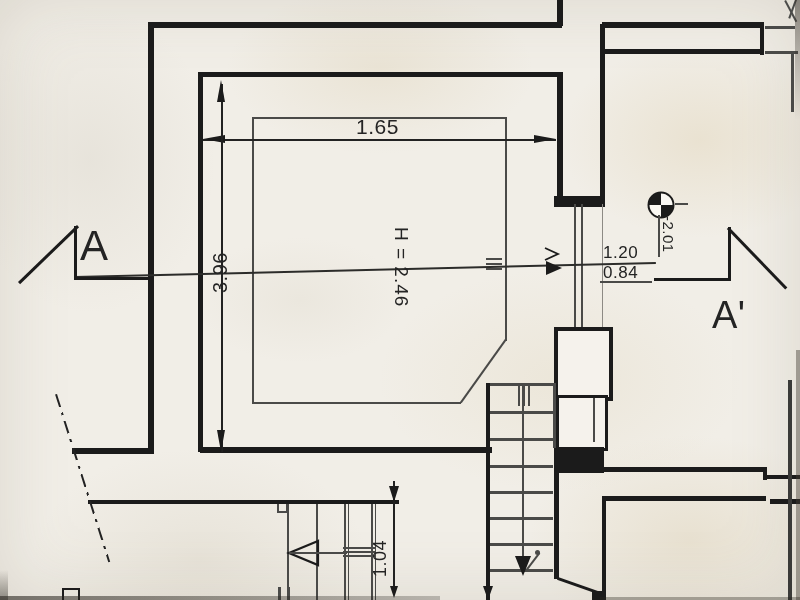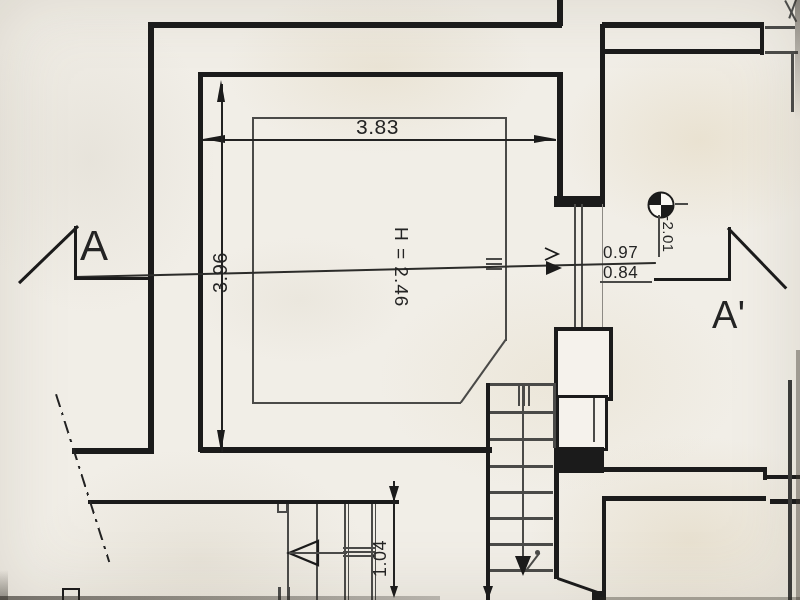--- a/index.html
+++ b/index.html
@@ -135,30 +135,30 @@
   <div class="tln" style="left:486px;top:263px;width:16px;height:1.8px"></div>
   <div class="tln" style="left:486px;top:268px;width:16px;height:1.8px"></div>
   <svg width="16" height="14" style="left:544px;top:247px">
     <polyline points="1,1 14,7 1,13" fill="none" stroke="#1b1b1b" stroke-width="1.8"></polyline>
   </svg>
   <div class="arr" style="left:546px;top:261px;border-top:7px solid transparent;border-bottom:7px solid transparent;border-left:16px solid #1b1b1b"></div>
 
   <div class="tln" style="left:203px;top:139px;width:353px;height:1.8px;background:#222"></div>
   <div class="arr" style="left:203px;top:135px;border-top:4.5px solid transparent;border-bottom:4.5px solid transparent;border-right:22px solid #1b1b1b"></div>
   <div class="arr" style="left:534px;top:135px;border-top:4.5px solid transparent;border-bottom:4.5px solid transparent;border-left:22px solid #1b1b1b"></div>
-  <div class="txt" style="left:356px;top:115px;font-size:21px">3.83</div>
+  <div class="txt" style="left:356px;top:115px;font-size:21px">1.65</div>
 
   <div class="tln" style="left:221px;top:84px;width:1.8px;height:368px;background:#222"></div>
   <div class="arr" style="left:217px;top:80px;border-left:4.5px solid transparent;border-right:4.5px solid transparent;border-bottom:22px solid #1b1b1b"></div>
   <div class="arr" style="left:217px;top:430px;border-left:4.5px solid transparent;border-right:4.5px solid transparent;border-top:22px solid #1b1b1b"></div>
   <div class="txt rot" style="left:209px;top:293px;font-size:20px;transform:rotate(-90deg)">3.96</div>
 
   <div class="txt rot" style="left:412px;top:227px;font-size:19px;letter-spacing:1px;transform:rotate(90deg)">H = 2.46</div>
 
-  <div class="txt" style="left:603px;top:243px;font-size:17px">0.97</div>
+  <div class="txt" style="left:603px;top:243px;font-size:17px">1.20</div>
   <div class="txt" style="left:603px;top:263px;font-size:17px">0.84</div>
   <div class="tln" style="left:600px;top:281px;width:52px;height:2px"></div>
 
   <div class="tln" style="left:393px;top:481px;width:1.8px;height:114px;background:#222"></div>
   <div class="arr" style="left:389px;top:486px;border-left:5px solid transparent;border-right:5px solid transparent;border-top:16px solid #1b1b1b"></div>
   <div class="arr" style="left:390px;top:586px;border-left:4px solid transparent;border-right:4px solid transparent;border-top:12px solid #1b1b1b"></div>
   <div class="txt rot" style="left:370px;top:577px;font-size:18px;transform:rotate(-90deg)">1.04</div>
 
   <svg width="30" height="30" style="left:646px;top:190px">
     <circle cx="15" cy="15" r="12.5" fill="#faf8f3" stroke="#1b1b1b" stroke-width="2"></circle>

